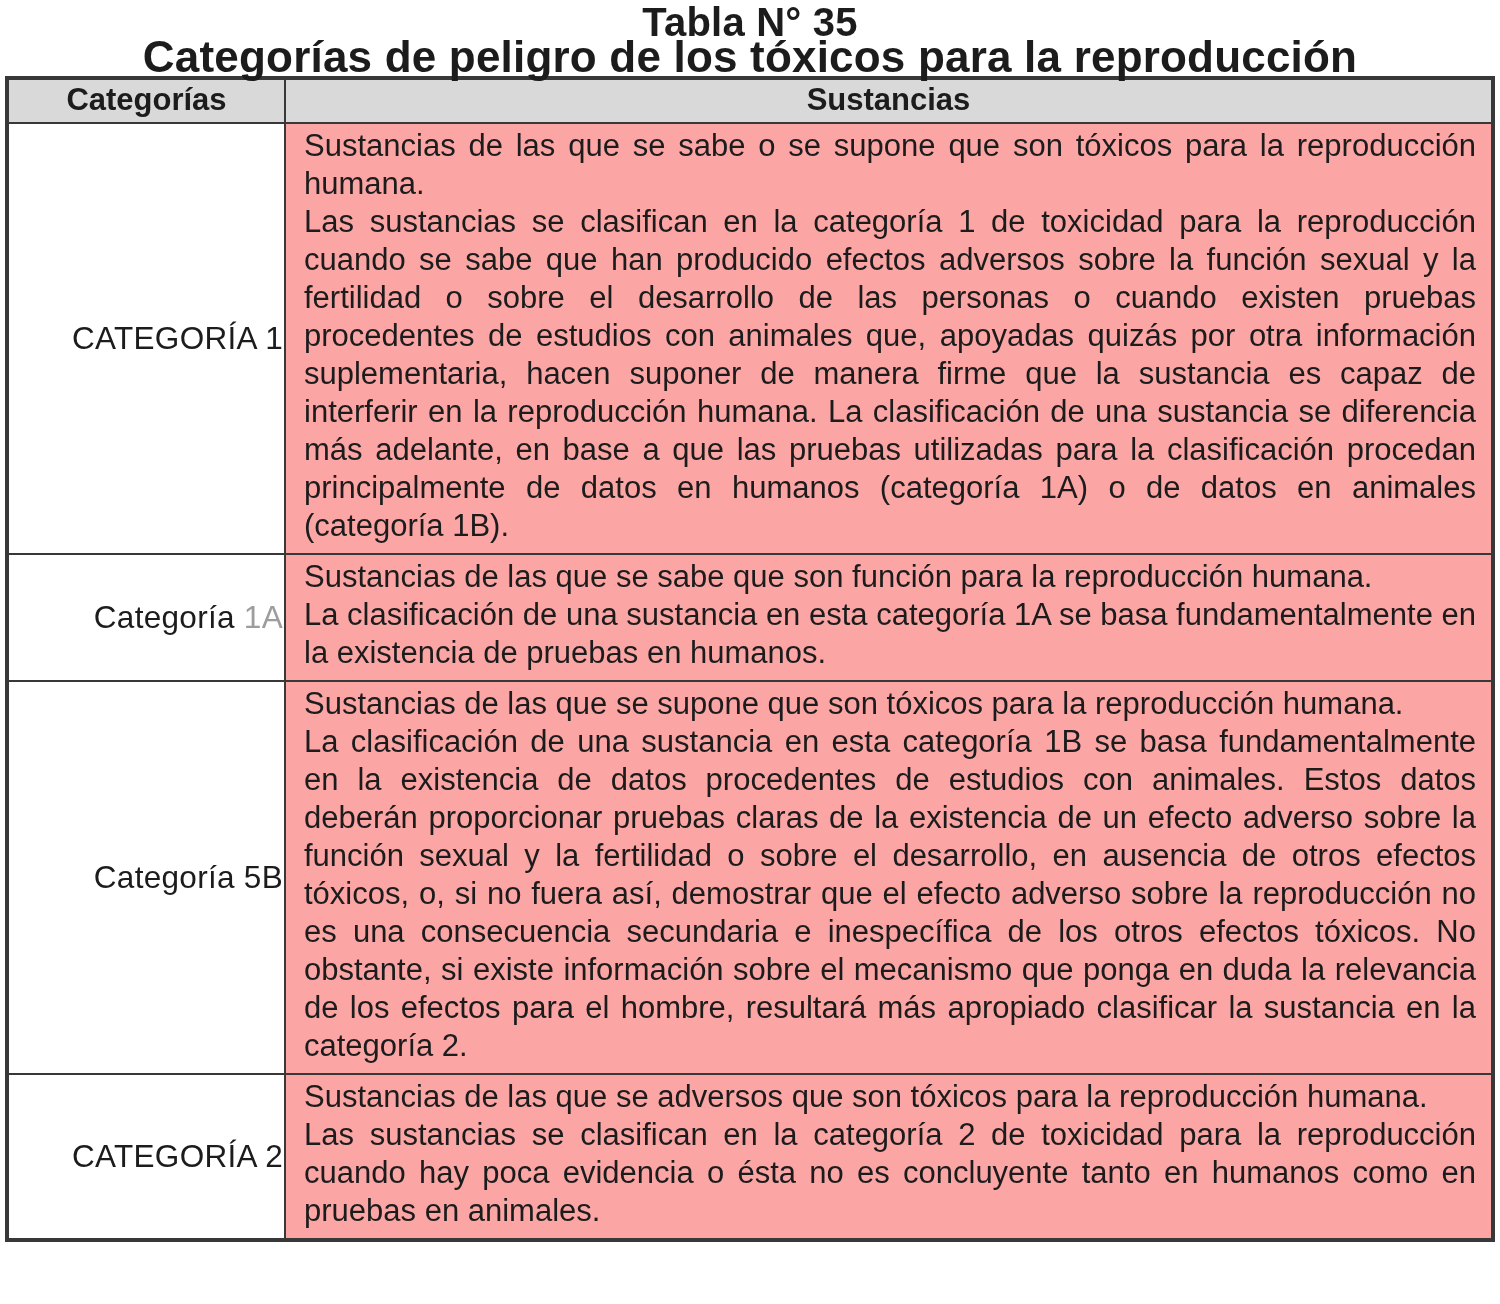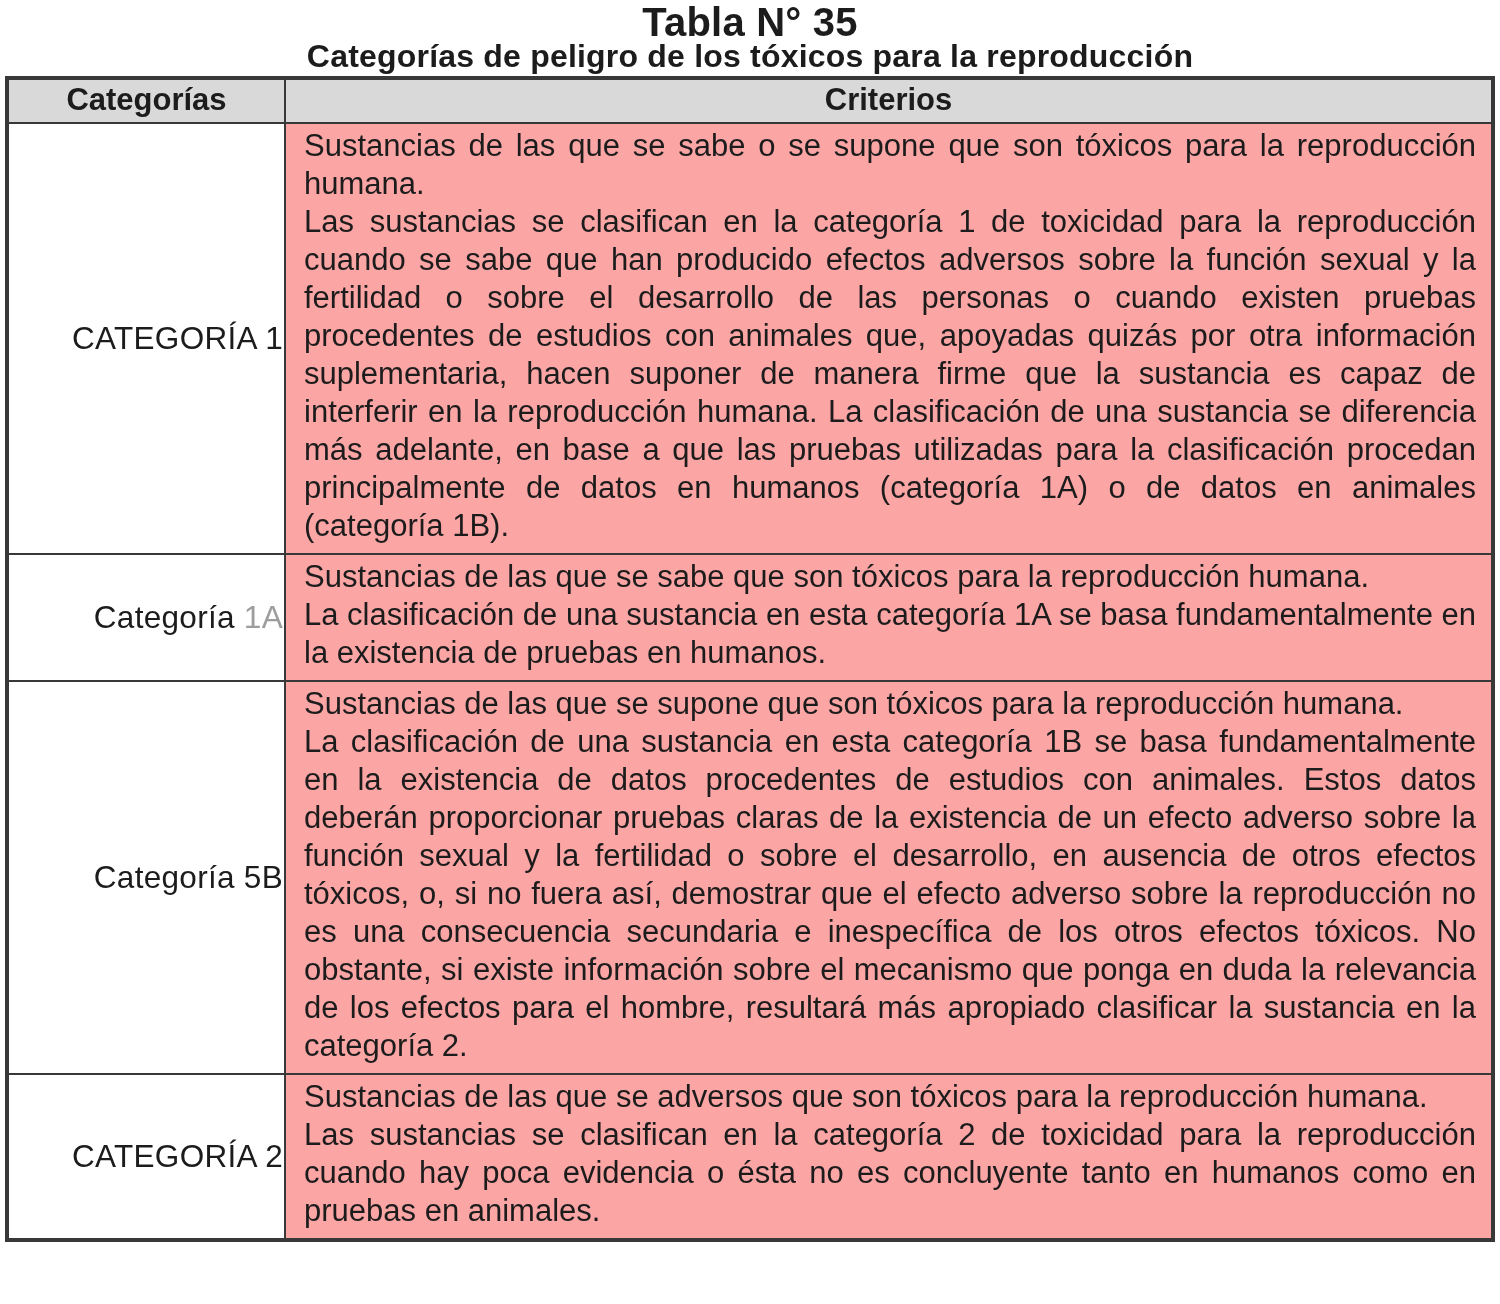--- a/index.html
+++ b/index.html
@@ -19,21 +19,21 @@
     text-align: center;
     font-weight: bold;
     font-size: 40px;
     line-height: 35px;
     padding-top: 5px;
     letter-spacing: 0.2px;
   }
   .doc-subtitle {
     text-align: center;
     font-weight: bold;
-    font-size: 32px;
+    font-size: 44px;
     line-height: 33px;
     letter-spacing: 0.2px;
   }
   table.ghs-table {
     border-collapse: collapse;
     table-layout: fixed;
     width: 1490px;
     margin: 3px 5px 0 5px;
     border: 4px solid #383838;
   }
@@ -77,35 +77,35 @@
   <div class="doc-subtitle">Categorías de peligro de los tóxicos para la reproducción</div>
 
   <table class="ghs-table">
     <colgroup>
       <col class="col-cat">
       <col class="col-crit">
     </colgroup>
     <thead>
       <tr>
         <th>Categorías</th>
-        <th>Criterios</th>
+        <th>Sustancias</th>
       </tr>
     </thead>
     <tbody>
         <tr>
           <td class="category"><span>CATEGORÍA 1</span></td>
           <td class="criteria">
             <p>Sustancias de las que se sabe o se supone que son tóxicos para la reproducción humana.</p>
             <p>Las sustancias se clasifican en la categoría 1 de toxicidad para la reproducción cuando se sabe que han producido efectos adversos sobre la función sexual y la fertilidad o sobre el desarrollo de las personas o cuando existen pruebas procedentes de estudios con animales que, apoyadas quizás por otra información suplementaria, hacen suponer de manera firme que la sustancia es capaz de interferir en la reproducción humana. La clasificación de una sustancia se diferencia más adelante, en base a que las pruebas utilizadas para la clasificación procedan principalmente de datos en humanos (categoría 1A) o de datos en animales (categoría 1B).</p>
           </td>
         </tr>
         <tr>
           <td class="category"><span>Categoría </span><span class="muted">1A</span></td>
           <td class="criteria">
-            <p>Sustancias de las que se sabe que son tóxicos para la reproducción humana.</p>
+            <p>Sustancias de las que se sabe que son función para la reproducción humana.</p>
             <p>La clasificación de una sustancia en esta categoría 1A se basa fundamentalmente en la existencia de pruebas en humanos.</p>
           </td>
         </tr>
         <tr>
           <td class="category"><span>Categoría 5B</span></td>
           <td class="criteria">
             <p>Sustancias de las que se supone que son tóxicos para la reproducción humana.</p>
             <p>La clasificación de una sustancia en esta categoría 1B se basa fundamentalmente en la existencia de datos procedentes de estudios con animales. Estos datos deberán proporcionar pruebas claras de la existencia de un efecto adverso sobre la función sexual y la fertilidad o sobre el desarrollo, en ausencia de otros efectos tóxicos, o, si no fuera así, demostrar que el efecto adverso sobre la reproducción no es una consecuencia secundaria e inespecífica de los otros efectos tóxicos. No obstante, si existe información sobre el mecanismo que ponga en duda la relevancia de los efectos para el hombre, resultará más apropiado clasificar la sustancia en la categoría 2.</p>
           </td>
         </tr>

